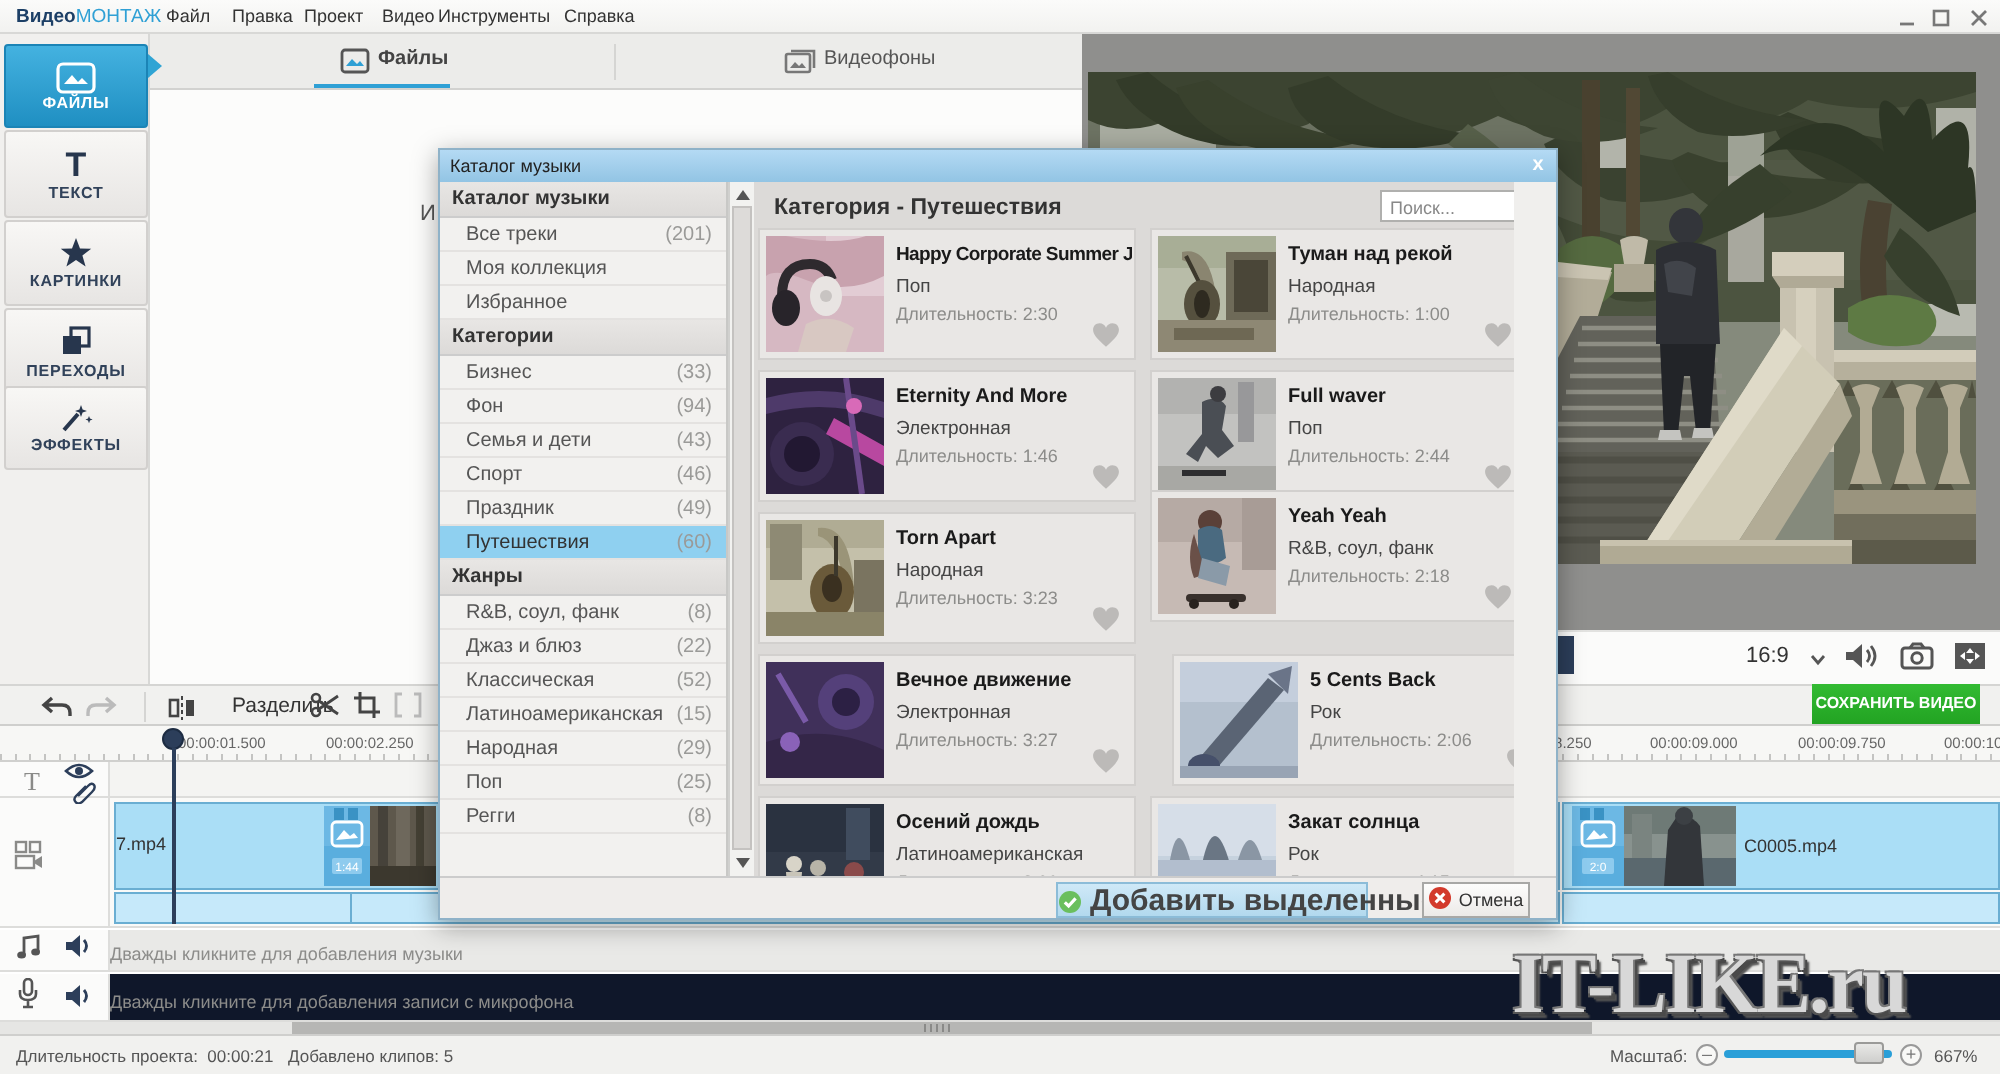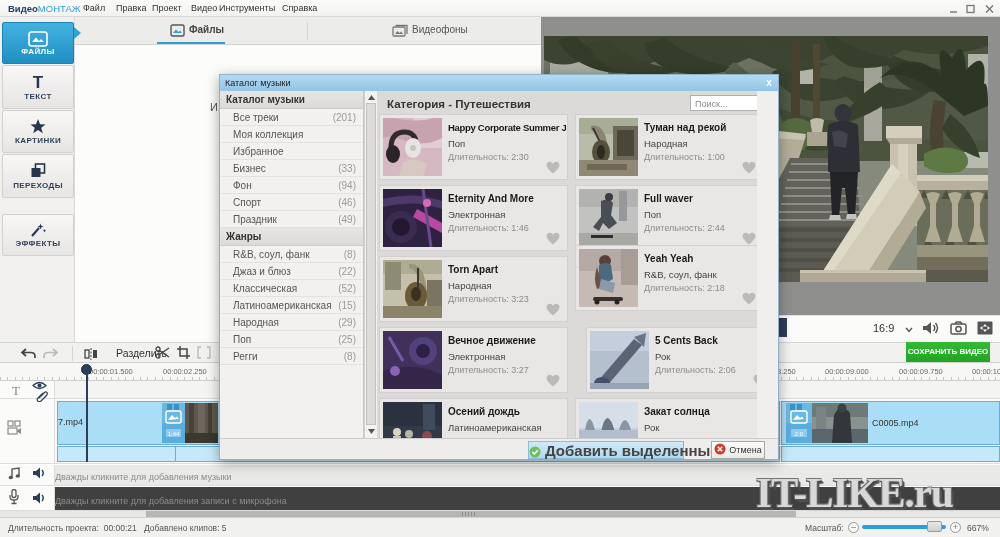--- a/index.html
+++ b/index.html
@@ -36,21 +36,21 @@
 
 #ruler{left:0;top:363px;width:1000px;height:18px;background:#f7f7f5;border-bottom:1px solid #d0d0ce;background-image:repeating-linear-gradient(90deg,#c4c4c2 0,#c4c4c2 1px,transparent 1px,transparent 7.37px);background-size:100% 4px;background-position:0 14px;background-repeat:no-repeat}
 .rlab{position:absolute;top:367px;font-size:7.5px;color:#666}
 #playhead{left:81px;top:364px;width:11px;height:11px;border-radius:50%;background:#2c3e5a;border:1px solid #1d2c42}
 #phline{left:86px;top:374px;width:2px;height:88px;background:#2c3e5a}
 
 .trow{position:absolute;left:0;width:1000px}
 #trtext{top:381px;height:18px;background:#f4f4f2;border-bottom:1px solid #dddddb}
 #trvideo{top:399px;height:65px;background:#fafaf8;border-bottom:1px solid #dddddb}
 #trmusic{top:465px;height:21px;background:#e9e9e7;border-bottom:1px solid #dddddb}
-#trmic{top:487px;height:24px;background:#404040;border-bottom:1px solid #dddddb}
+#trmic{top:487px;height:24px;background:#0f172a;border-bottom:1px solid #dddddb}
 .thead{position:absolute;left:0;top:0;width:55px;height:100%;background:#fbfbfa;border-right:1px solid #dddddb}
 .hint{position:absolute;left:55px;width:945px;text-align:left;font-size:9px;color:#8c8c8a}
 .clip{position:absolute;background:#aadef6;border:1px solid #6aaed2}
 .subclip{position:absolute;background:#c6e9fa;border:1px solid #6aaed2}
 #hscroll{left:0;top:511px;width:1000px;height:6px;background:#e6e6e4}
 #hthumb{left:146px;top:511px;width:650px;height:6px;background:#b6b6b4}
 
 #statusbar{left:0;top:517px;width:1000px;height:20px;background:#f1f1ef;border-top:1px solid #cfcfcd;font-size:8.5px;color:#555}
 .scircle{position:absolute;width:11px;height:11px;border:1px solid #999;border-radius:50%;background:#f8f8f6;color:#777;text-align:center;line-height:9px;font-size:9px}
 #slider{left:862px;top:525px;width:84px;height:4px;background:#2a9fd8;border-radius:2px}
@@ -111,21 +111,21 @@
  <svg style="margin-top:8px" width="16" height="15" viewBox="0 0 16 15">
       <path d="M8 0 L10 5.2 L15.6 5.4 L11.2 8.8 L12.8 14.2 L8 11 L3.2 14.2 L4.8 8.8 L0.4 5.4 L6 5.2 Z" fill="#27364d"></path>
     </svg>
  <div class="lbl">КАРТИНКИ</div></div>
 <div class="sbtn" style="top:154px;height:44px">
  <svg style="margin-top:8px" width="16" height="15" viewBox="0 0 16 15">
       <rect x="5.5" y="1" width="9" height="9" fill="none" stroke="#27364d" stroke-width="1.6"></rect>
       <rect x="1.5" y="5" width="9" height="9" fill="#27364d"></rect>
     </svg>
  <div class="lbl">ПЕРЕХОДЫ</div></div>
-<div class="sbtn" style="top:214px;height:42px">
+<div class="sbtn" style="top:193px;height:42px">
  <svg style="margin-top:7px" width="17" height="16" viewBox="0 0 17 16">
       <path d="M2 14 L9 6" stroke="#27364d" stroke-width="2"></path>
       <path d="M10.5 1.5 L11.3 3.7 L13.5 4.5 L11.3 5.3 L10.5 7.5 L9.7 5.3 L7.5 4.5 L9.7 3.7 Z" fill="#27364d"></path>
       <path d="M14.5 7 L15 8.3 L16.3 8.8 L15 9.3 L14.5 10.6 L14 9.3 L12.7 8.8 L14 8.3 Z" fill="#27364d"></path>
     </svg>
  <div class="lbl">ЭФФЕКТЫ</div></div>
 <div class="a" id="notch"></div>
 <div class="a" id="tabbar">
  <svg class="tab" style="left:95px;top:7px" width="15" height="13" viewBox="0 0 15 13">
       <rect x="1" y="1" width="13" height="11" rx="1.5" fill="none" stroke="#555" stroke-width="1.4"></rect>
@@ -396,24 +396,27 @@
 <div class="a" id="wmark">IT-LIKE.ru</div>
 
 <div class="a" id="dialog">
  <div id="dtitle">Каталог музыки</div>
     <div id="dclose">x</div>
  <div id="dleft">
       <div class="dhead">Каталог музыки</div>
 <div class="ditem">Все треки<span class="cnt">(201)</span></div>
 <div class="ditem">Моя коллекция</div>
 <div class="ditem">Избранное</div>
+<div class="dhead">Категории</div>
 <div class="ditem">Бизнес<span class="cnt">(33)</span></div>
 <div class="ditem">Фон<span class="cnt">(94)</span></div>
+<div class="ditem">Семья и дети<span class="cnt">(43)</span></div>
 <div class="ditem">Спорт<span class="cnt">(46)</span></div>
 <div class="ditem">Праздник<span class="cnt">(49)</span></div>
+<div class="ditem sel">Путешествия<span class="cnt">(60)</span></div>
 <div class="dhead">Жанры</div>
 <div class="ditem">R&amp;B, соул, фанк<span class="cnt">(8)</span></div>
 <div class="ditem">Джаз и блюз<span class="cnt">(22)</span></div>
 <div class="ditem">Классическая<span class="cnt">(52)</span></div>
 <div class="ditem">Латиноамериканская<span class="cnt">(15)</span></div>
 <div class="ditem">Народная<span class="cnt">(29)</span></div>
 <div class="ditem">Поп<span class="cnt">(25)</span></div>
 <div class="ditem">Регги<span class="cnt">(8)</span></div>
     </div>
  <div id="dvscroll">

